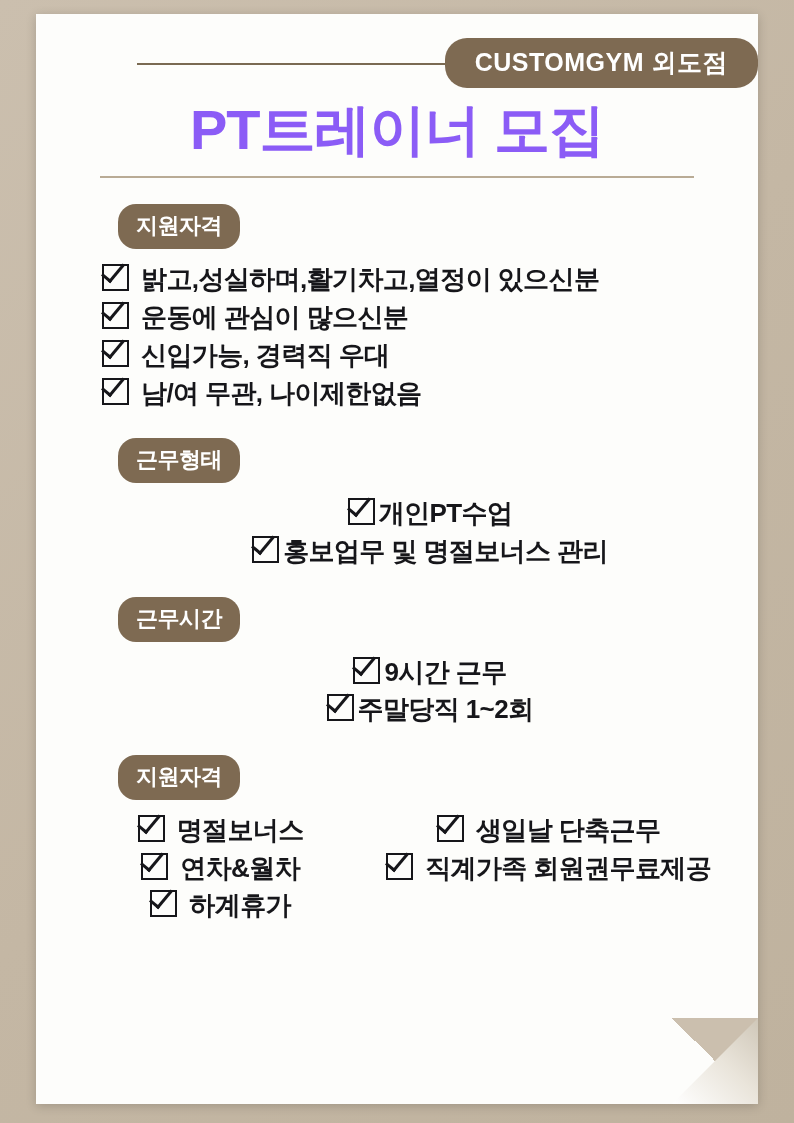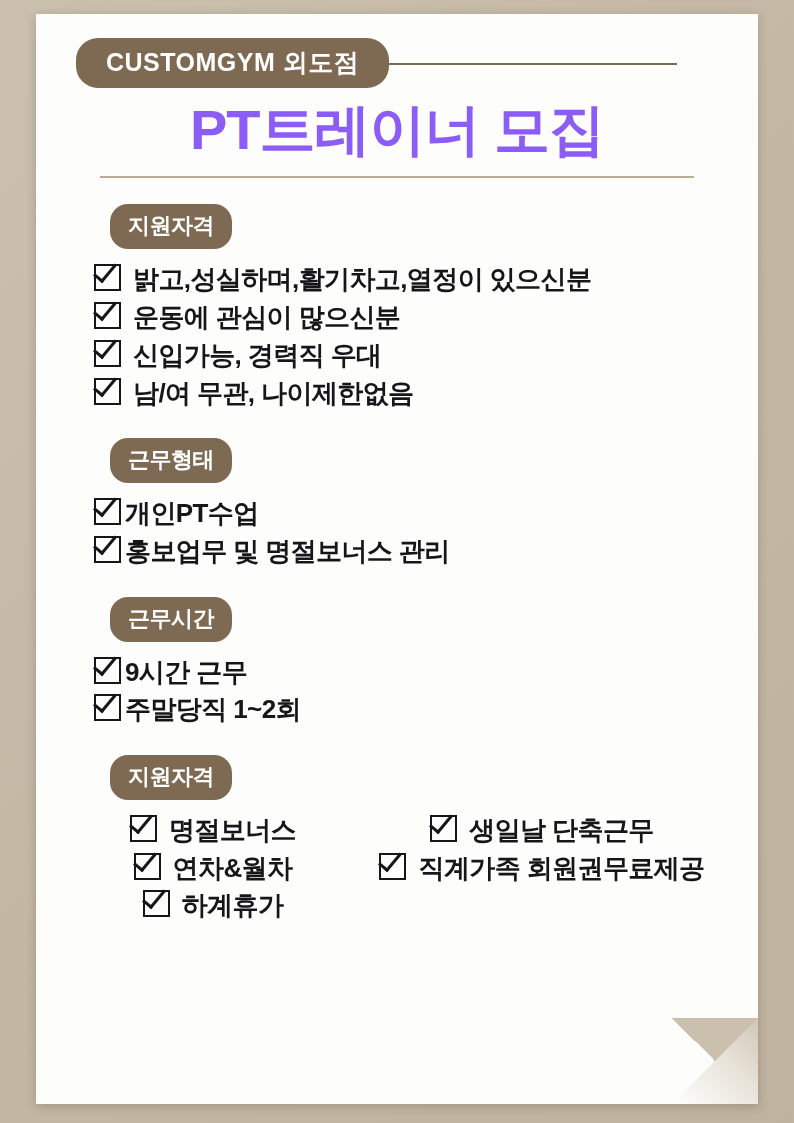--- a/index.html
+++ b/index.html
@@ -51,22 +51,21 @@
   .header {
     position: relative;
     padding-top: 26px;
     text-align: center;
   }
   .ribbon-row {
     position: relative;
     height: 46px;
     display: flex;
     align-items: center;
-    justify-content: flex-start;
-    margin-left: 40px;
+    justify-content: flex-end;
   }
   .ribbon-line {
     position: absolute;
     top: 50%;
     height: 2px;
     background: #7a6a52;
     width: 520px;
     left: 50%;
     transform: translateX(-50%);
   }
@@ -91,21 +90,21 @@
   }
   .rule {
     width: 594px;
     height: 2px;
     background: #b9ab95;
     margin: 0 auto;
   }
 
   
   .content {
-    padding: 26px 0 0 0;
+    padding: 26px 0 0 8px;
   }
   .section { margin-bottom: 8px; }
   .sec-label-wrap { padding-left: 74px; }
   .sec-label {
     display: inline-block;
     background: #7e6a52;
     color: #ffffff;
     font-size: 22px;
     font-weight: bold;
     padding: 7px 18px 8px;
@@ -119,21 +118,21 @@
     display: flex;
     align-items: baseline;
     gap: 12px;
     font-size: 26px;
     font-weight: bold;
     color: #16161a;
     line-height: 1.45;
     letter-spacing: -0.6px;
     white-space: nowrap;
   }
-  .item.tight { gap: 4px; }
+  .item.tight { gap: 4px; justify-content: center; }
   .cb {
     flex: 0 0 auto;
     position: relative;
     display: inline-block;
     width: 23px;
     height: 23px;
     border: 2.5px solid #16161a;
     transform: translateY(3px);
   }
   .cb::after {

